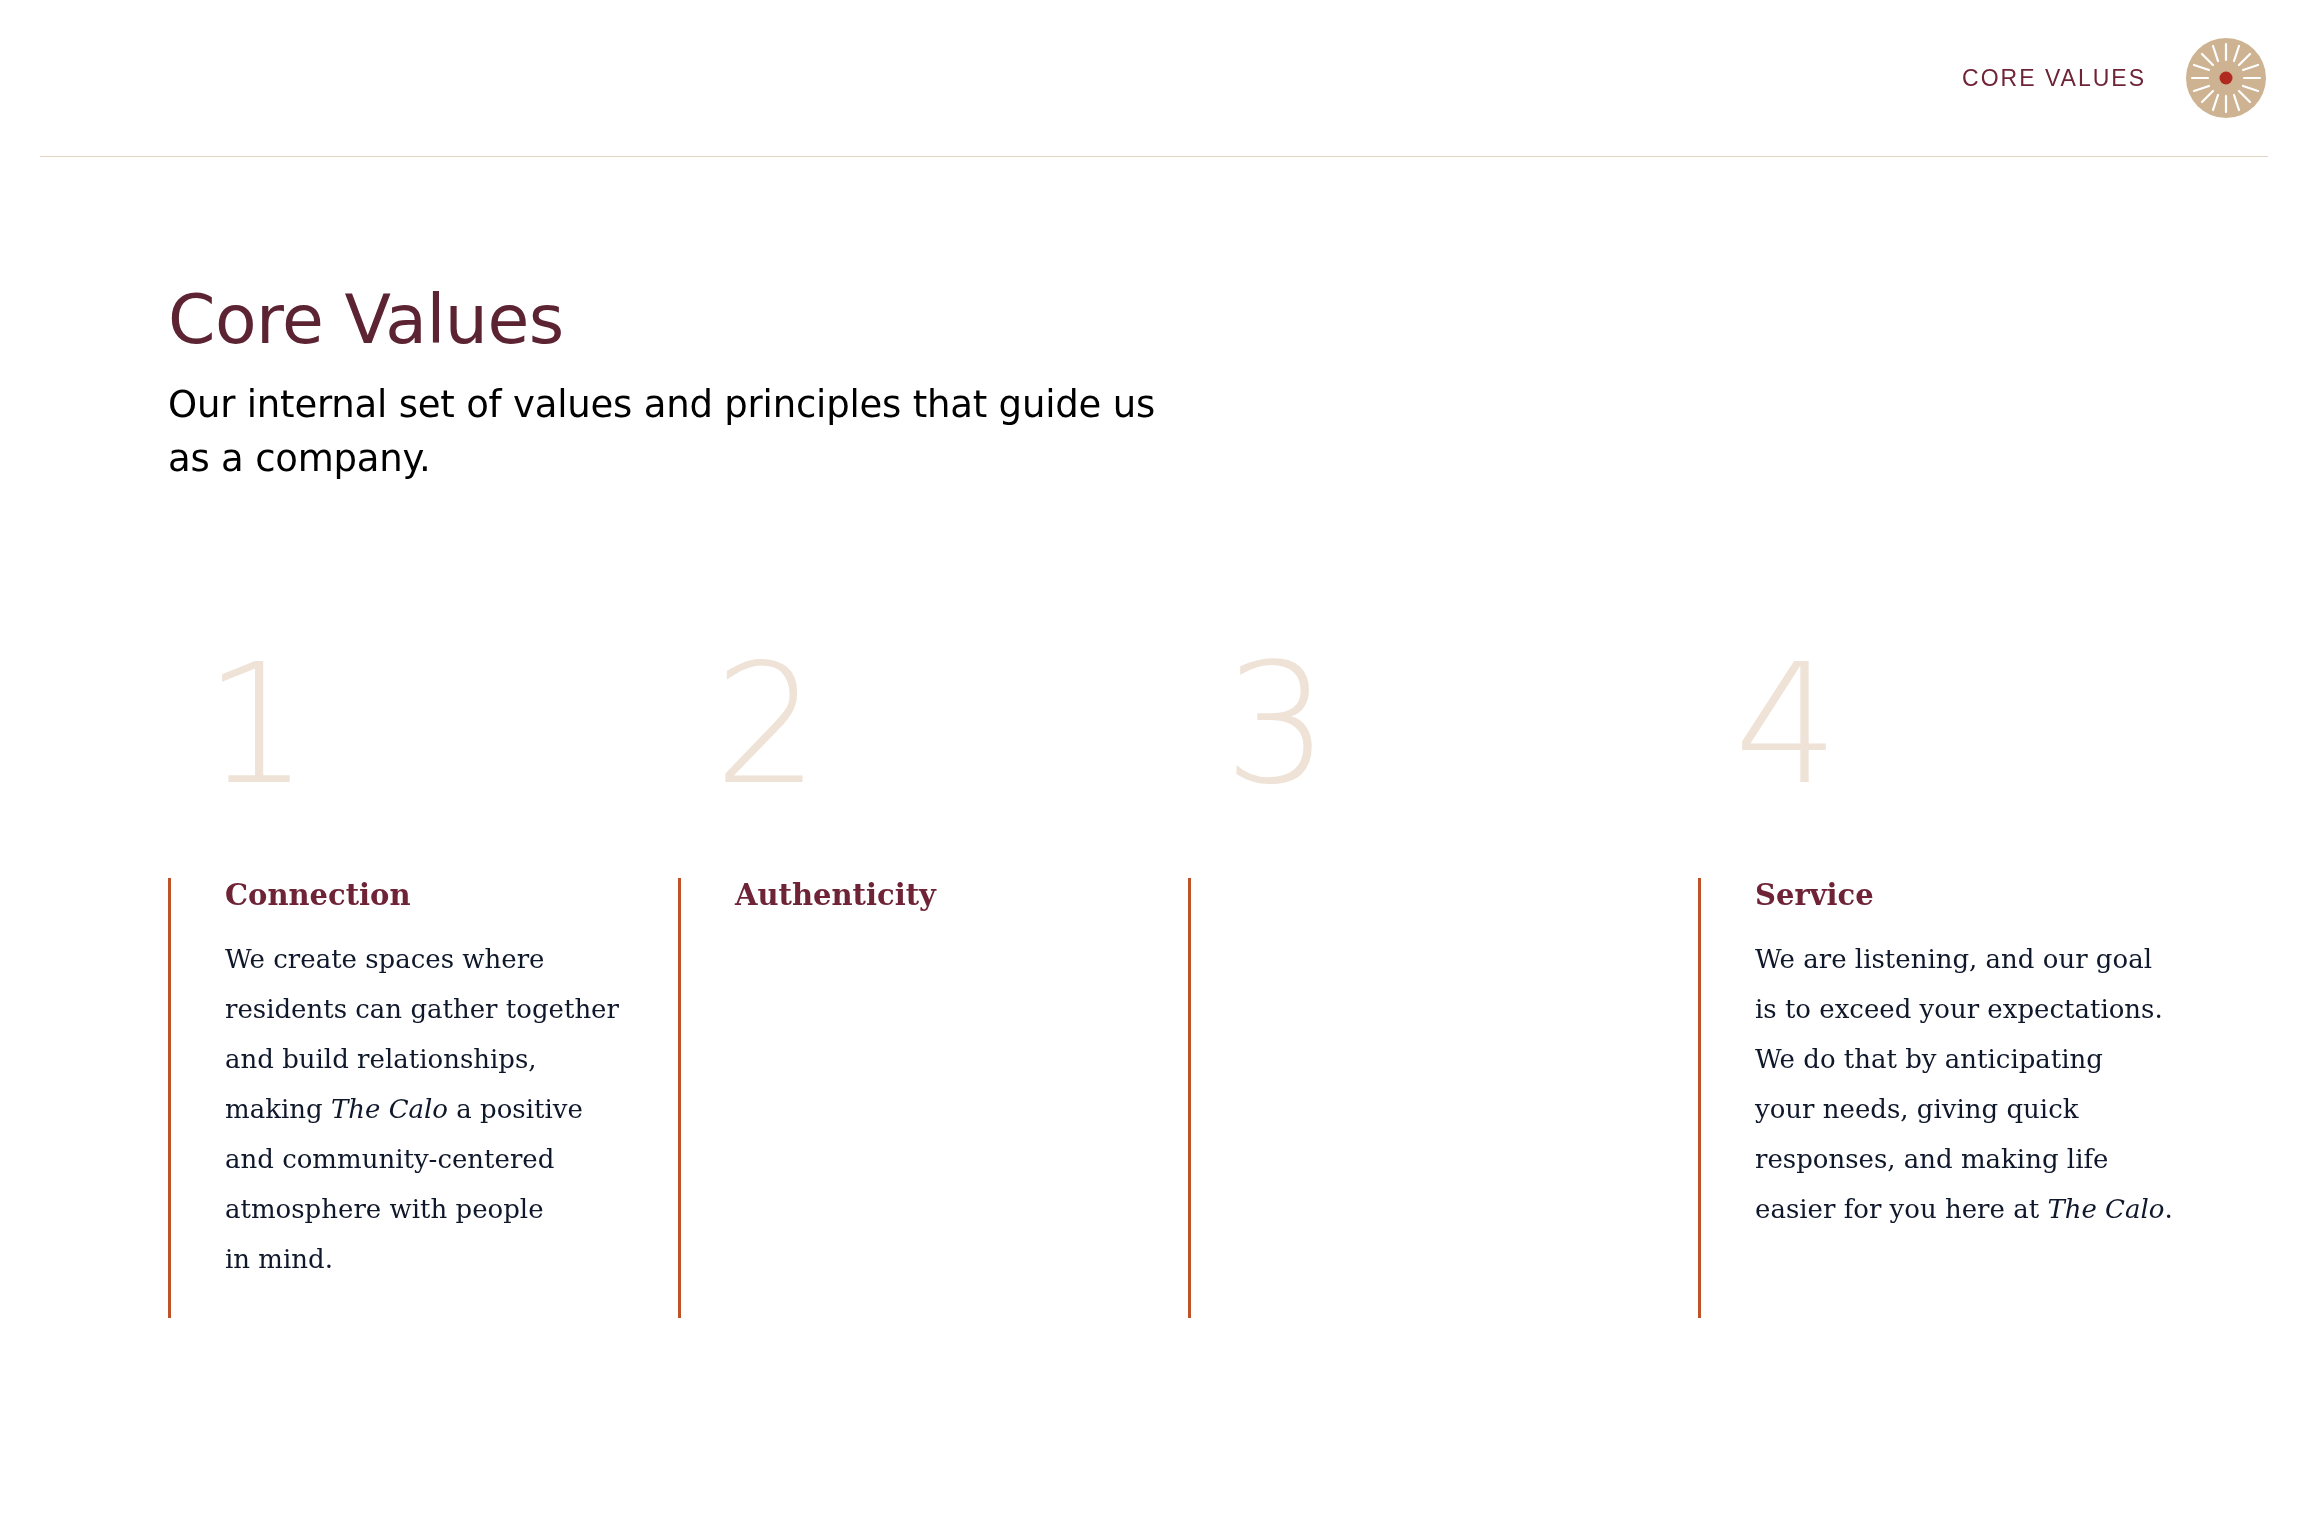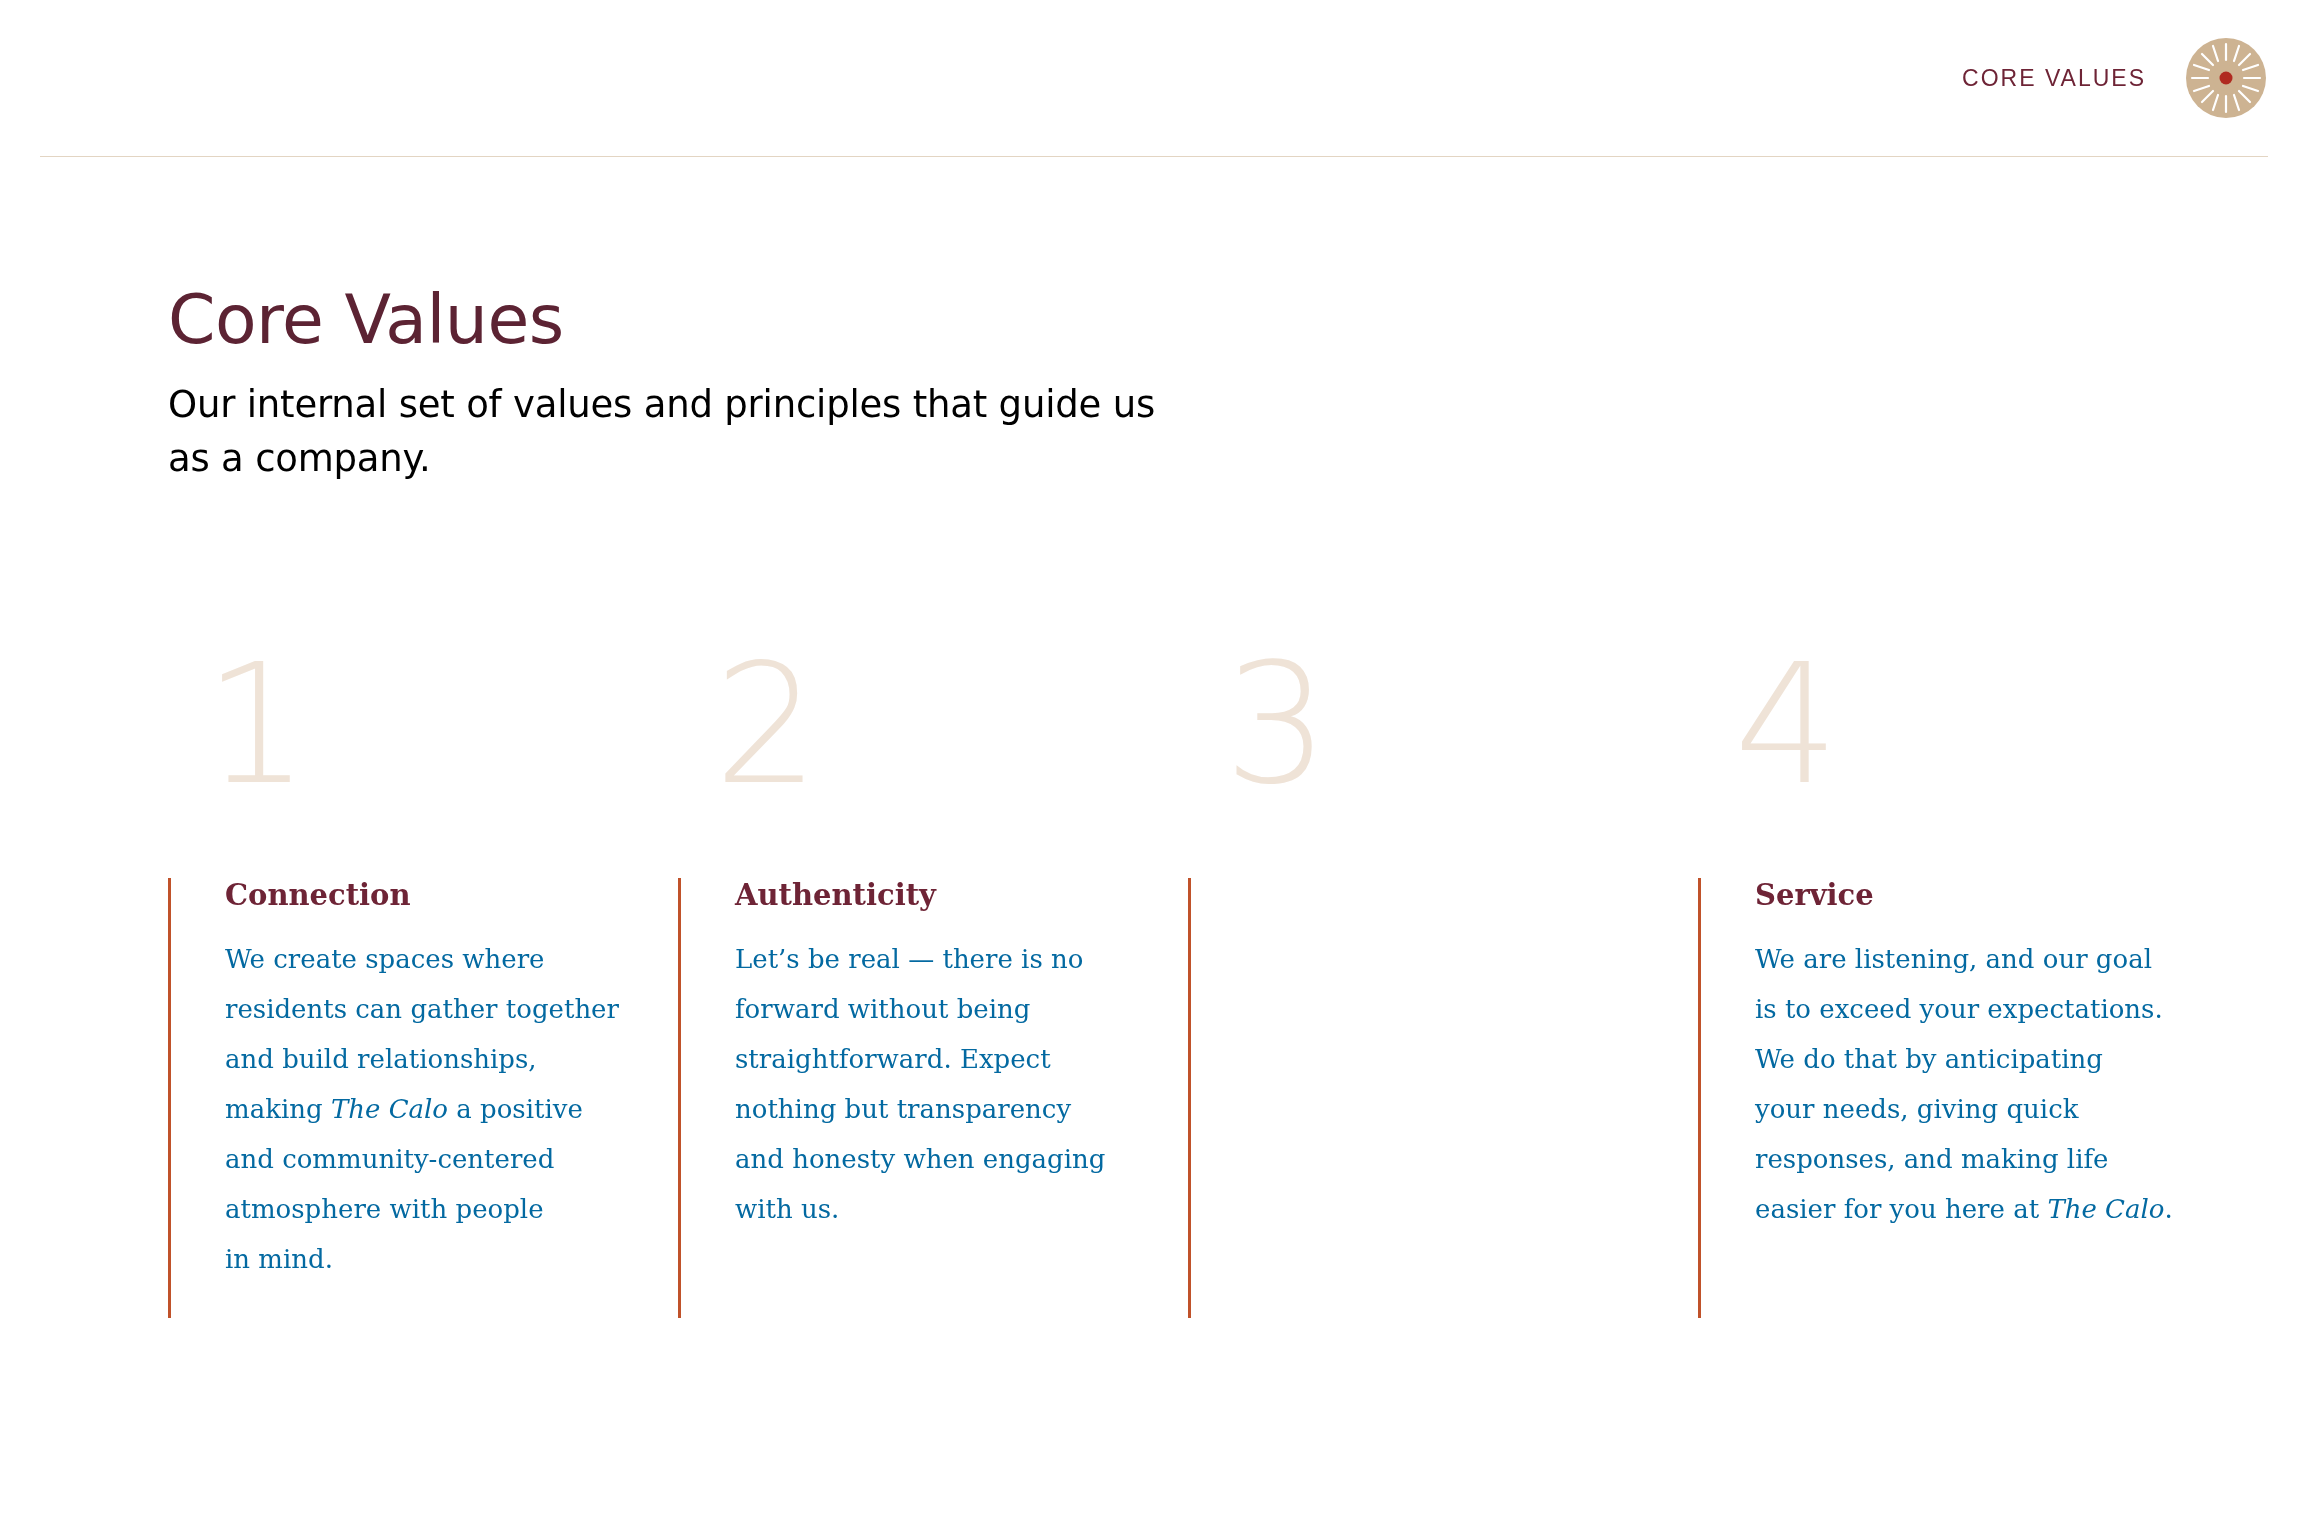--- a/index.html
+++ b/index.html
@@ -112,21 +112,21 @@
     font-size: 29px;
     line-height: 34px;
     font-weight: 700;
     color: #6e2436;
     margin: 0 0 22px 0;
   }
   .value-text {
     font-family: "DejaVu Serif", serif;
     font-size: 26px;
     line-height: 50px;
-    color: #0369a1;
+    color: #0f172a;
     margin: 0;
     max-width: 440px;
     white-space: pre-line;
   }
   .value-text em {
     font-style: italic;
     text-align: right;
   }
 </style>
 </head>
@@ -179,26 +179,20 @@
 making </span><em>The Calo</em><span> a positive
 and community-centered
 atmosphere with people
 in mind.</span></p>
     </div>
   </div>
   <div class="value-col">
     <div class="value-number">2</div>
     <div class="value-body">
       <h2 class="value-name">Authenticity</h2>
-      <p class="value-text"><span>Let’s be real — there is no
-forward without being
-straightforward. Expect
-nothing but transparency
-and honesty when engaging
-with us.</span></p>
     </div>
   </div>
   <div class="value-col">
     <div class="value-number">3</div>
     <div class="value-body">
     </div>
   </div>
   <div class="value-col">
     <div class="value-number">4</div>
     <div class="value-body">

